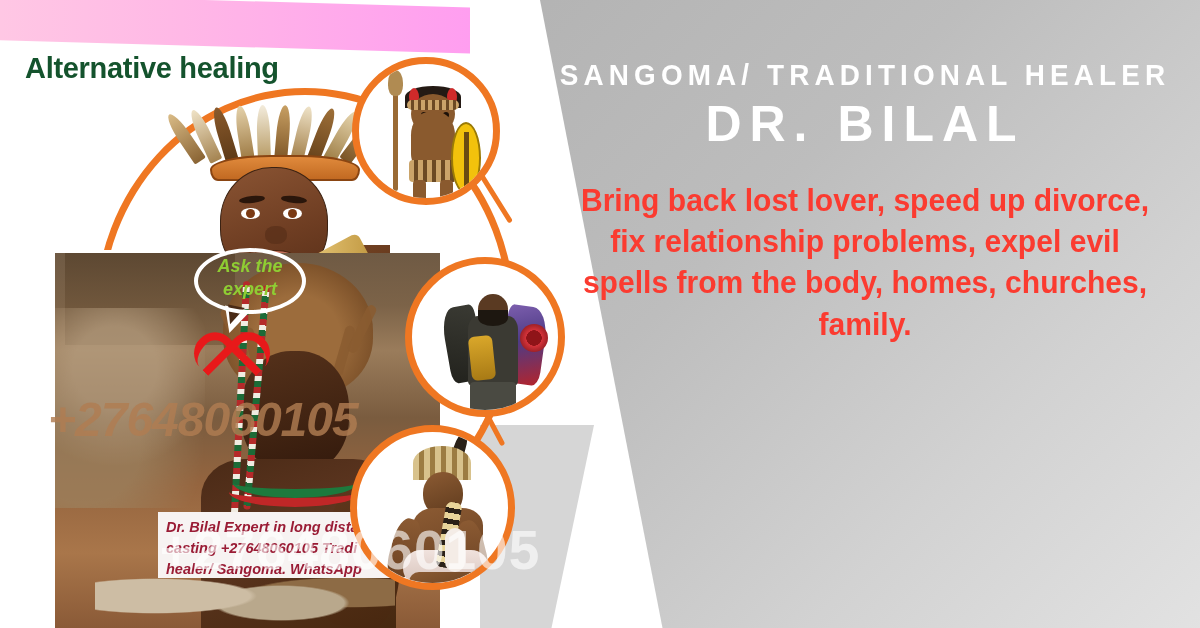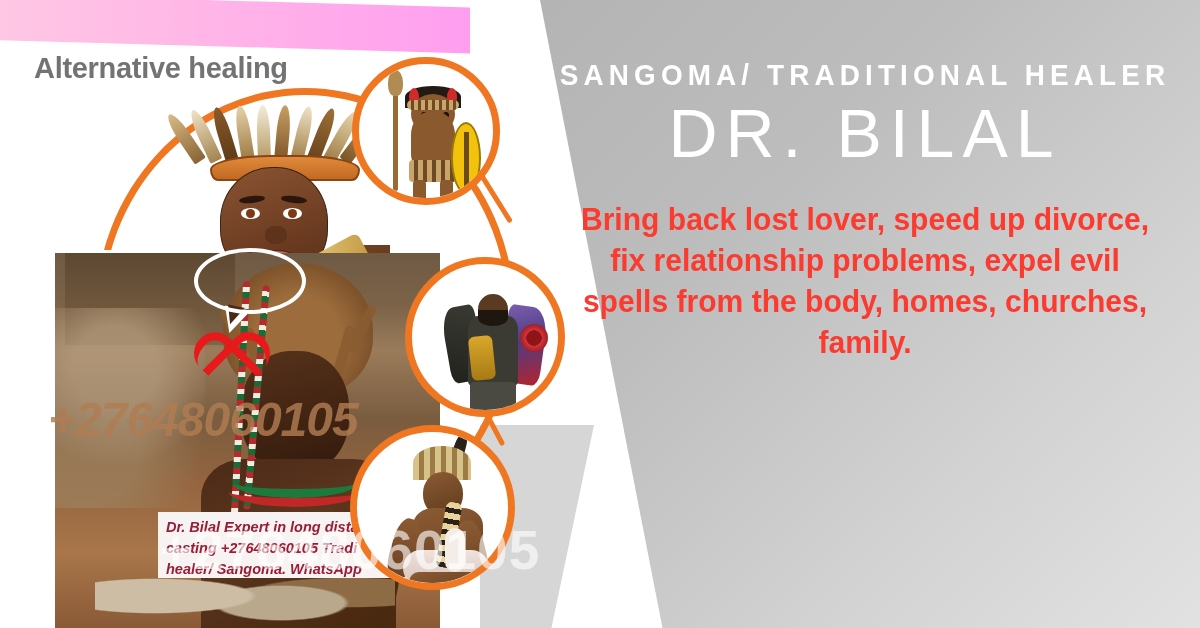--- a/index.html
+++ b/index.html
@@ -58,22 +58,22 @@
     font-size:30px;
     font-weight:bold;
     letter-spacing:5.5px;
     font-family:"Liberation Sans Narrow","Liberation Sans",sans-serif;
     transform:scaleX(0.93);
     white-space:nowrap;
   }
   .headline{
     margin-top:6px;
     color:#ffffff;
-    font-size:68px;
-    font-weight:normal;
+    font-size:50px;
+    font-weight:bold;
     letter-spacing:8px;
     line-height:1.04;
   }
   .redbody{
     margin:30px auto 0;
     width:610px;
     color:#fb3b30;
     font-size:31px;
     font-weight:bold;
     line-height:1.33;
@@ -96,24 +96,24 @@
     font-size:55px;
     font-weight:bold;
     letter-spacing:1px;
     text-align:center;
     white-space:nowrap;
   }
 
   
   .left-title{
     position:absolute;
-    left:34px; top:52px;
+    left:25px; top:52px;
     font-size:29px;
     font-weight:bold;
-    color:#737373;
+    color:#14532d;
     letter-spacing:-0.3px;
   }
 
   
   .big-arc{
     position:absolute;
     left:95px; top:88px;
     width:420px; height:455px;
     border:7px solid #ef7722;
     border-radius:50%;
@@ -484,20 +484,21 @@
       <div class="necklace"></div>
       <div class="necklace n2"></div>
       <div class="armband"></div>
     </div>
     <div class="ground-items"></div>
   </div>
 
   <div class="bubble-tail"></div>
   <div class="bubble-tail-in"></div>
   <div class="bubble"></div>
+  <div class="bubble-text">Ask the expert</div>
 
   <div class="heart"></div>
 
   <div class="photo-watermark">+27648060105</div>
 
   <div class="caption"><span style="white-space:pre-line;">Dr. Bilal Expert in long distan.
 casting +27648060105 Tradi
 healer/ Sangoma. WhatsApp</span></div>
 
   <div class="connector c1"></div>

